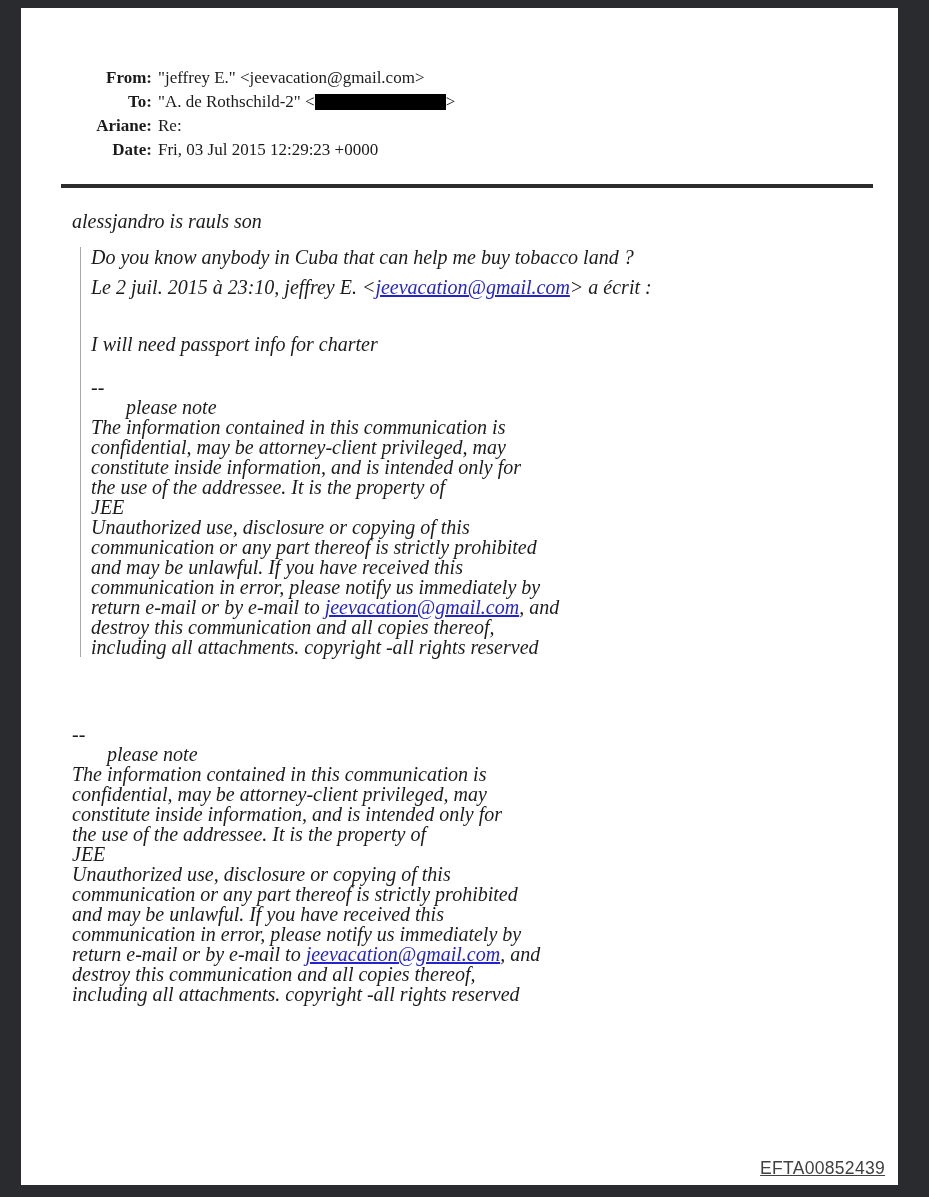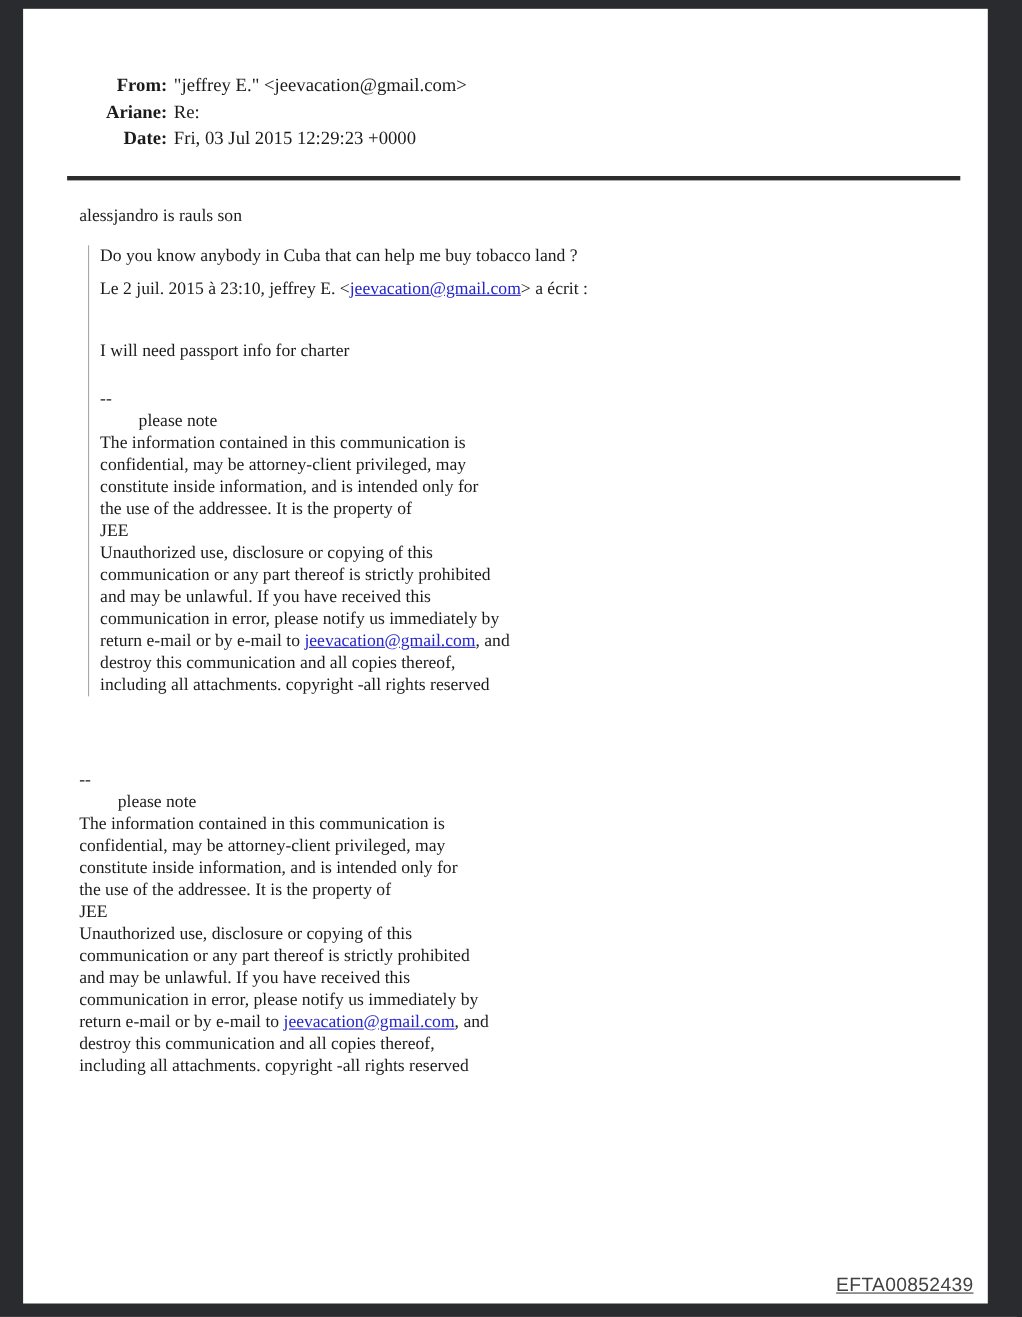--- a/index.html
+++ b/index.html
@@ -47,22 +47,23 @@
   .redaction.attr-bar { width: 123px; }
   
   .rule {
     margin: 22px 25px 0 40px;
     height: 4px;
     background: #2c2c2c;
   }
   
   .email-body {
     margin-left: 51px;
-    font-size: 16px;
+    font-size: 20px;
     line-height: 20px;
+    font-style: italic;
   }
   .opening-line { margin-top: 23px; }
   .attribution-line { margin-top: 17px; white-space: nowrap; }
   .quoted-block {
     margin: 16px 0 0 8px;
     padding-left: 10px;
     border-left: 1.5px solid #a8a8a8;
   }
   .q-question { margin-top: 0; }
   .q-signer { margin-top: 30px; }
@@ -89,20 +90,24 @@
 </style>
 </head>
 <body>
 
 <div class="page">
 
   <div class="email-header">
     <div class="hrow">
       <span class="hlabel">From:</span>
       <span class="hvalue">"jeffrey E." &lt;jeevacation@gmail.com&gt;</span>
+    </div>
+    <div class="hrow">
+      <span class="hlabel">To:</span>
+      <span class="hvalue"><span>"A. de Rothschild-2" &lt;</span><span class="redaction to-bar"></span><span>&gt;</span></span>
     </div>
     <div class="hrow">
       <span class="hlabel">Ariane:</span>
       <span class="hvalue">Re:</span>
     </div>
     <div class="hrow">
       <span class="hlabel">Date:</span>
       <span class="hvalue">Fri, 03 Jul 2015 12:29:23 +0000</span>
     </div>
   </div>

